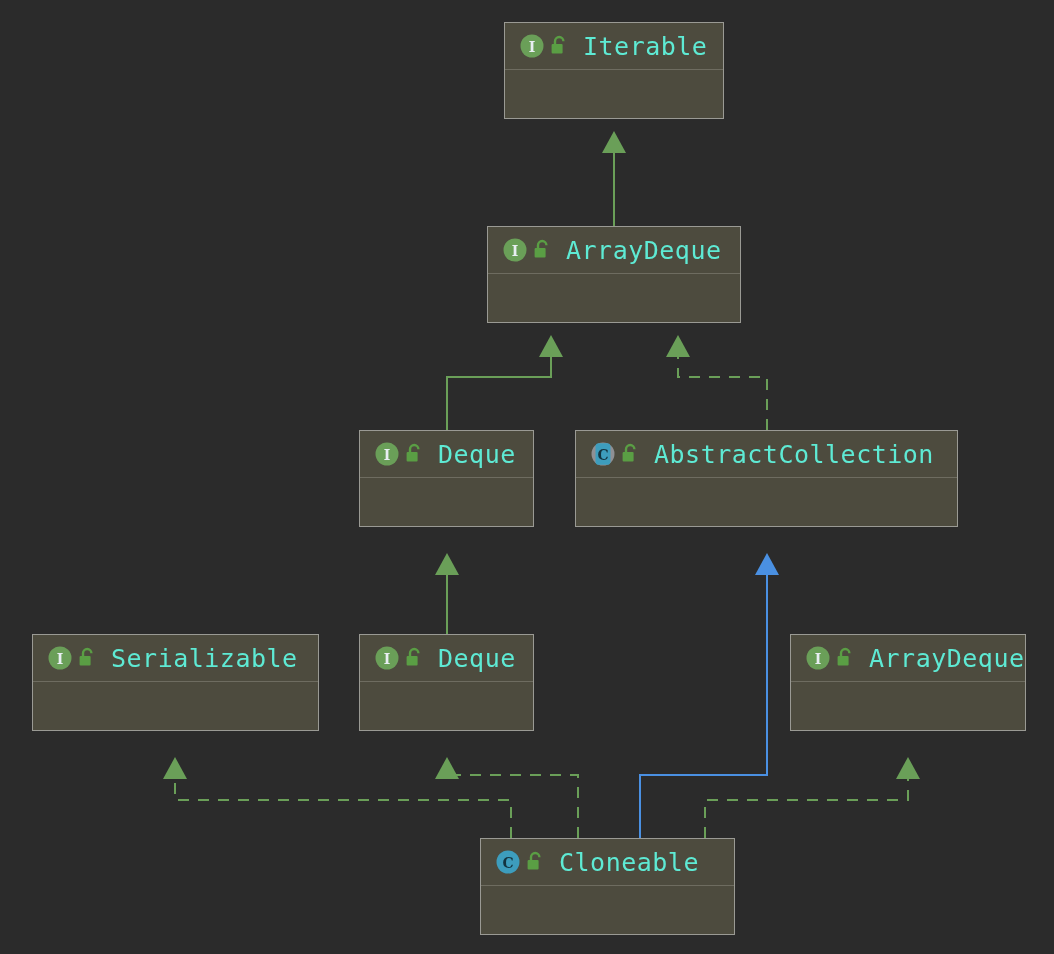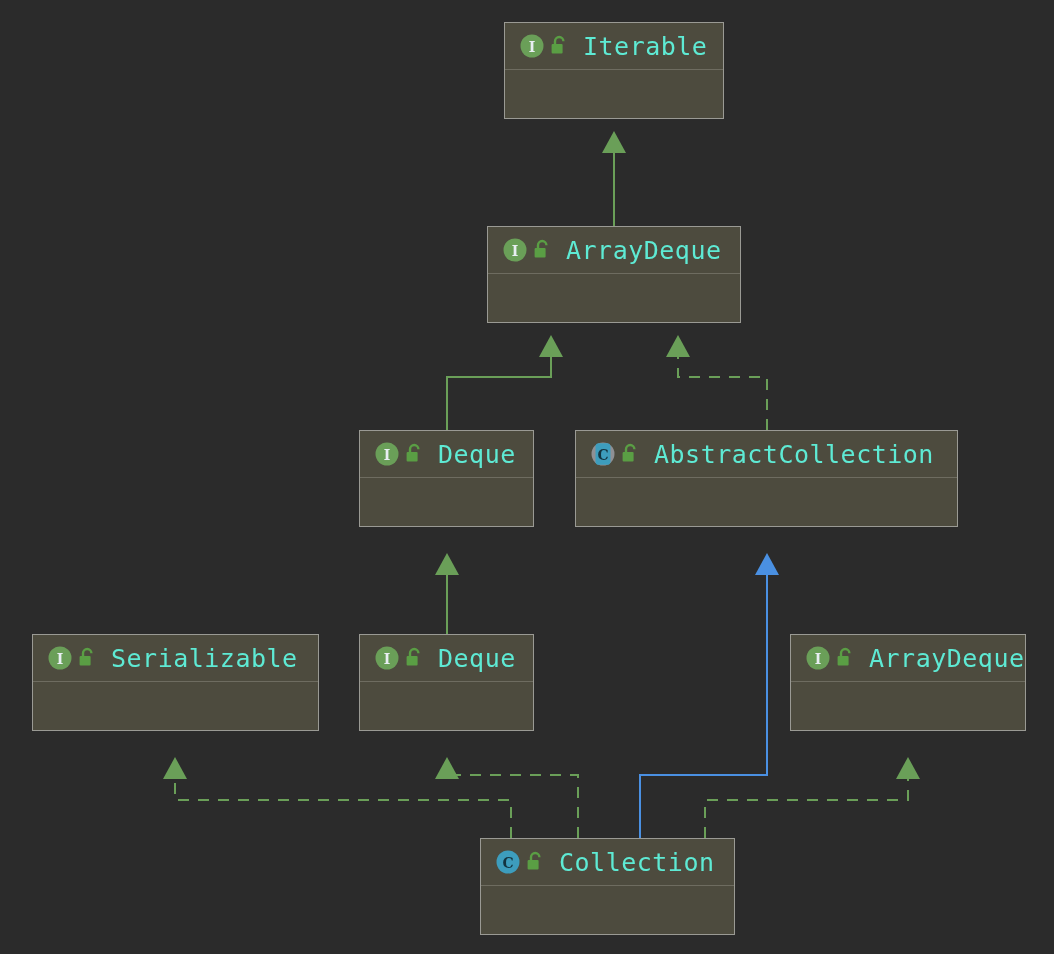--- a/index.html
+++ b/index.html
@@ -239,19 +239,19 @@
               <circle cx="13" cy="13" r="11.5" fill="#3d9dbd"></circle>
               <text x="13" y="18.5" text-anchor="middle" font-family="DejaVu Serif, Liberation Serif, serif" font-size="14" font-weight="bold" fill="#13333f">C</text>
             </svg>
           </span>
           <span class="icon-lock">
             <svg width="20" height="22" viewBox="0 0 20 22">
               <path d="M6 9 V6.2 a4.2 4.2 0 0 1 8.4 0" fill="none" stroke="#5a9e44" stroke-width="2.4"></path>
               <rect x="2.6" y="9" width="11" height="9.6" rx="1" fill="#5a9e44"></rect>
             </svg>
           </span>
-          <span class="node-title">Collection</span>
+          <span class="node-title">Cloneable</span>
         </div>
         <div class="node-body"></div>
       </div>
     </div>
 
 </div>
 
 </body></html>

